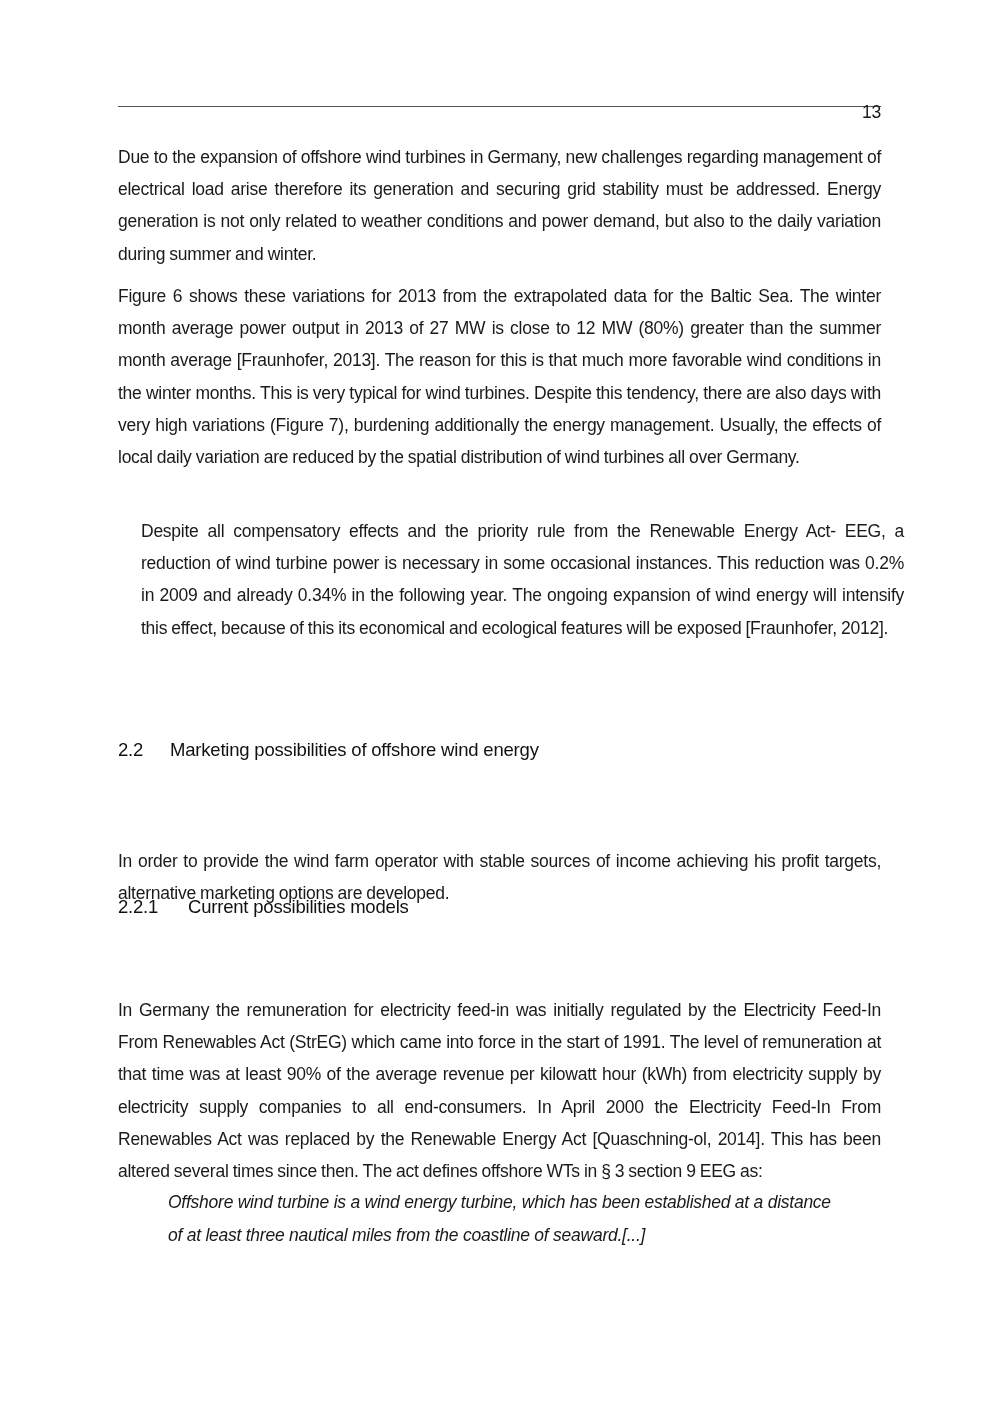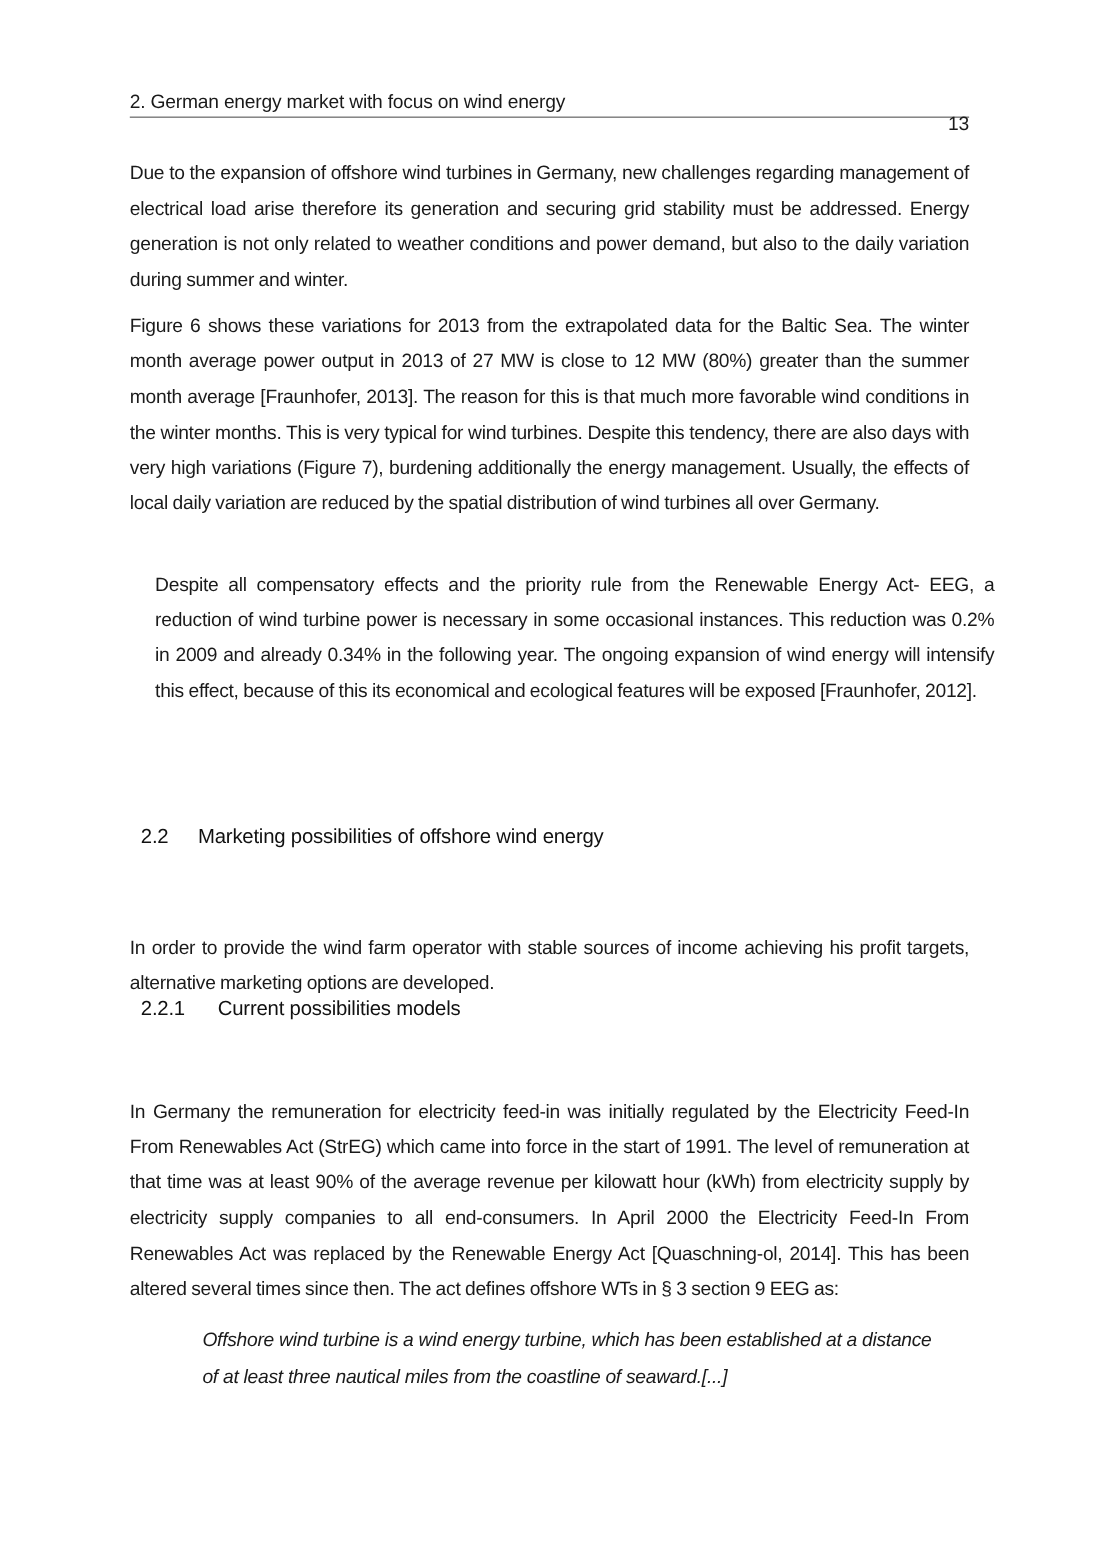--- a/index.html
+++ b/index.html
@@ -56,51 +56,50 @@
     .p1 { top: 141px; }
     .p2 { top: 280px; }
     .p3 { top: 515px; margin-left: 23px; }
     .p4 { top: 833px; margin-top: 12px; }
     .p5 { top: 946px; margin-top: 48px; }
     .heading {
       position: absolute;
       left: 0;
       font-size: 18.5px;
       font-weight: normal;
-      margin: 10px;
+      margin: 0;
       letter-spacing: -0.2px;
       color: #111;
     }
     .heading .num {
       display: inline-block;
     }
     .h-2-2 { top: 739px; }
     .h-2-2 .num { width: 52px; }
     .h-2-2-1 { top: 896px; }
     .h-2-2-1 .num { width: 70px; }
     .blockquote {
       position: absolute;
       left: 50px;
       top: 1186px;
       width: 680px;
       font-size: 17.5px;
       line-height: 33px;
       font-style: italic;
       letter-spacing: -0.25px;
-      margin: 16px;
+      margin: 0;
       text-align: left;
     }
   </style>
 </head>
 <body>
 
 <div class="page">
 
   <div class="running-header">
-    <span class="title">2. German energy market with focus on wind energy</span>
     <span class="page-number">13</span>
   </div>
 
   <p class="body-text p1">Due to the expansion of offshore wind turbines in Germany, new challenges regarding management of electrical load arise therefore its generation and securing grid stability must be addressed. Energy generation is not only related to weather conditions and power demand, but also to the daily variation during summer and winter.</p>
 
   <p class="body-text p2">Figure 6 shows these variations for 2013 from the extrapolated data for the Baltic Sea. The winter month average power output in 2013 of 27 MW is close to 12 MW (80%) greater than the summer month average [Fraunhofer, 2013]. The reason for this is that much more favorable wind conditions in the winter months. This is very typical for wind turbines. Despite this tendency, there are also days with very high variations (Figure 7), burdening additionally the energy management. Usually, the effects of local daily variation are reduced by the spatial distribution of wind turbines all over Germany.</p>
 
   <p class="body-text p3">Despite all compensatory effects and the priority rule from the Renewable Energy Act- EEG, a reduction of wind turbine power is necessary in some occasional instances. This reduction was 0.2% in 2009 and already 0.34% in the following year. The ongoing expansion of wind energy will intensify this effect, because of this its economical and ecological features will be exposed [Fraunhofer, 2012].</p>
 
   <h2 class="heading h-2-2">

